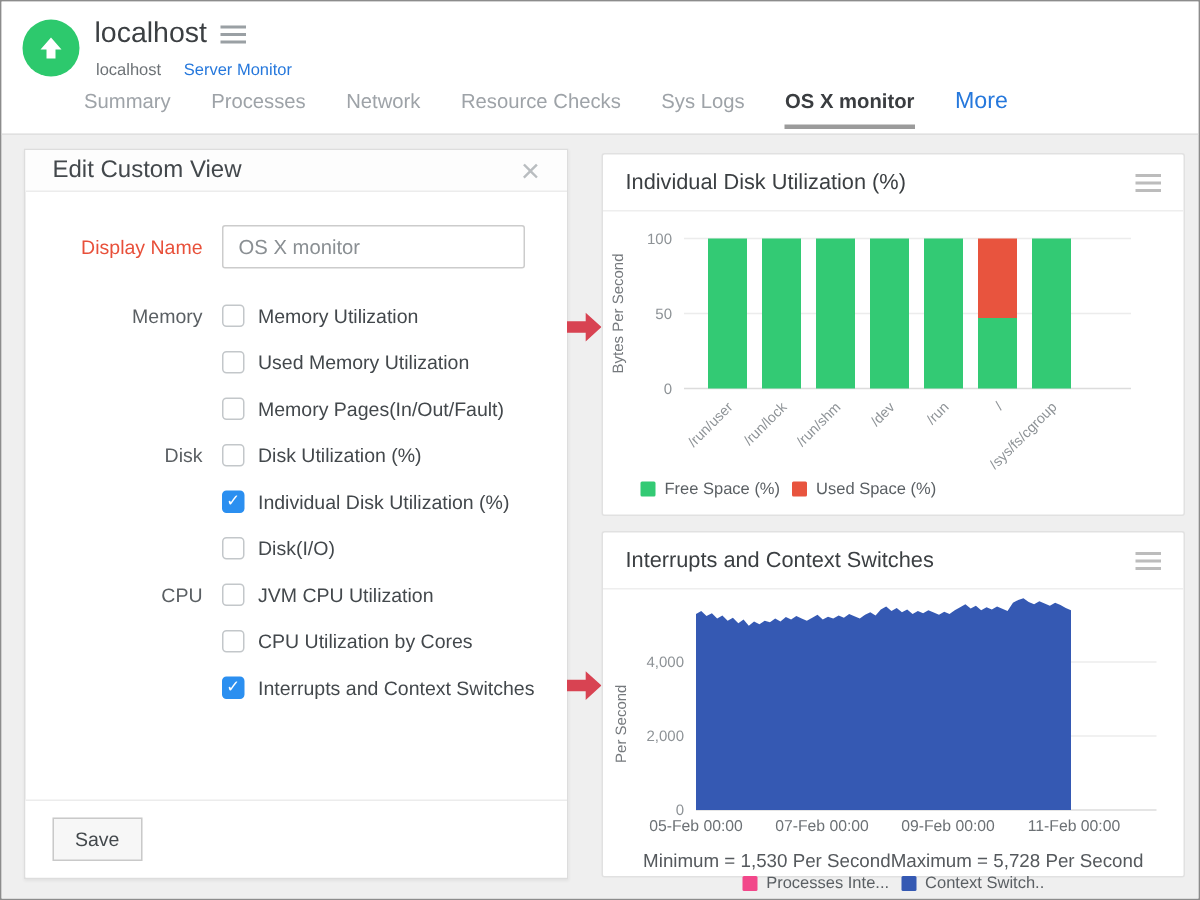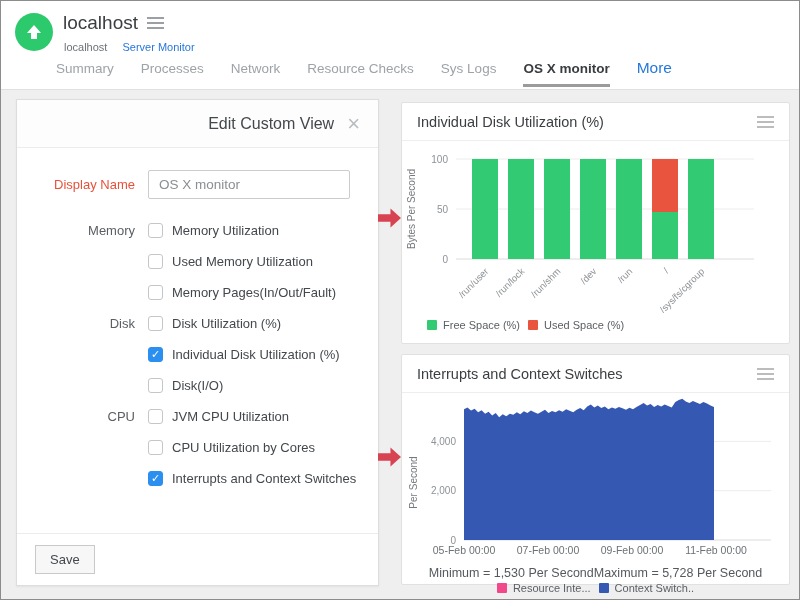--- a/index.html
+++ b/index.html
@@ -23,22 +23,22 @@
   .tab.active { color:#3a3d40; font-weight:700; border-bottom:3px solid #9b9b9b; }
   .tab-more { font-size:15.5px; color:var(--link_blue); cursor:pointer; }
 
   
   .content { position:absolute; top:88px; left:0; width:100%; height:512px;
              background:#efefef; border-top:1px solid #e0e0e0; }
 
   
   .dialog { position:absolute; left:15px; top:9px; width:363px; height:487px;
             background:#fff; border:1px solid #ddd; box-shadow:0 1px 2px rgba(0,0,0,.06); }
-  .dialog-header { height:48px; display:flex; align-items:center; justify-content:flex-end;
-                   padding:0 18px; border-bottom:1px solid #ececec; background:#fdfdfd;gap:13px; }
+  .dialog-header { height:28px; display:flex; align-items:center; justify-content:space-between;
+                   padding:0 18px; border-bottom:1px solid #ececec; background:#fdfdfd; }
   .dialog-title { font-size:16px; color:#43484c; }
   .dialog-close { font-size:22px; color:#b9bdc0; cursor:pointer; line-height:1; }
   .dialog-body { padding-top:22px; }
   .form-row { display:flex; align-items:center; margin-bottom:16px; }
   .label-col { width:118px; text-align:right; font-size:13px; color:#5a5f63; flex:none; }
   .dn-label { color:var(--label_red); }
   .dn-input { margin-left:13px; width:202px; height:29px; border:1px solid #ccc; border-radius:2px;
               padding:0 10px; font-size:13.5px; color:#8a8f93; font-family:inherit; }
   .group-row { display:flex; align-items:flex-start; }
   .opt-col { margin-left:13px; }
@@ -253,21 +253,21 @@
           <text x="314" y="161" text-anchor="middle" font-size="10.5" fill="#6c7175">11-Feb 00:00</text>
           <path d="M 62 147 L 62.0 16.3 L 65.5 14.4 L 69.0 17.6 L 72.6 15.8 L 76.1 19.3 L 79.6 17.3 L 83.1 20.8 L 86.6 18.8 L 90.2 22.5 L 93.7 20.0 L 97.2 24.2 L 100.7 21.3 L 104.3 23.2 L 107.8 20.8 L 111.3 21.8 L 114.8 19.3 L 118.3 21.3 L 121.9 18.3 L 125.4 20.0 L 128.9 17.6 L 132.4 19.3 L 135.9 20.8 L 139.5 18.8 L 143.0 16.8 L 146.5 20.0 L 150.0 18.1 L 153.5 19.3 L 157.1 17.3 L 160.6 18.8 L 164.1 16.3 L 167.6 17.8 L 171.2 19.3 L 174.7 16.8 L 178.2 15.1 L 181.7 17.3 L 185.2 13.4 L 188.8 11.4 L 192.3 14.4 L 195.8 12.4 L 199.3 15.1 L 202.8 13.4 L 206.4 16.3 L 209.9 14.4 L 213.4 15.8 L 216.9 13.9 L 220.5 15.3 L 224.0 16.8 L 227.5 14.8 L 231.0 16.3 L 234.5 13.9 L 238.1 11.9 L 241.6 9.9 L 245.1 12.6 L 248.6 10.9 L 252.1 13.9 L 255.7 11.9 L 259.2 13.4 L 262.7 11.4 L 266.2 12.9 L 269.7 14.4 L 273.3 8.9 L 276.8 7.0 L 280.3 5.8 L 283.8 8.4 L 287.4 9.9 L 290.9 7.9 L 294.4 9.4 L 297.9 10.9 L 301.4 8.9 L 305.0 10.4 L 308.5 12.4 L 312.0 13.9 L 312 147 Z" fill="#3559b3"></path>
         </svg>
       <div class="minmax">
         <span>Minimum = 1,530 Per Second</span>
         <span>Maximum = 5,728 Per Second</span>
       </div>
       <div class="legend area-legend" id="area-legend">
           <span class="legend-item">
             <span class="swatch" style="background: rgb(242, 71, 138);"></span>
-            <span>Resource Inte...</span>
+            <span>Processes Inte...</span>
           </span>
           <span class="legend-item">
             <span class="swatch" style="background: rgb(53, 89, 179);"></span>
             <span>Context Switch..</span>
           </span>
         </div>
     </div>
 
   </div>
 </div>

